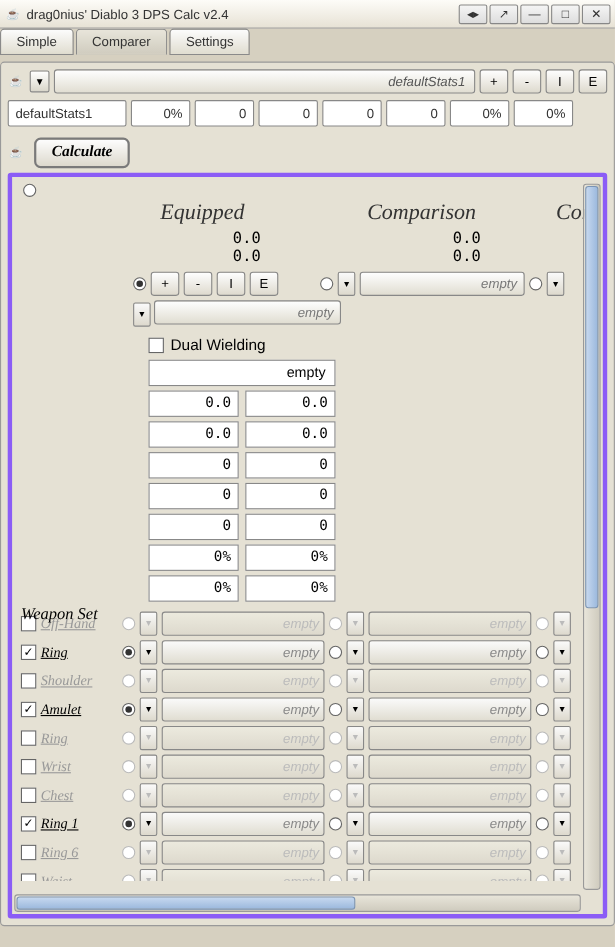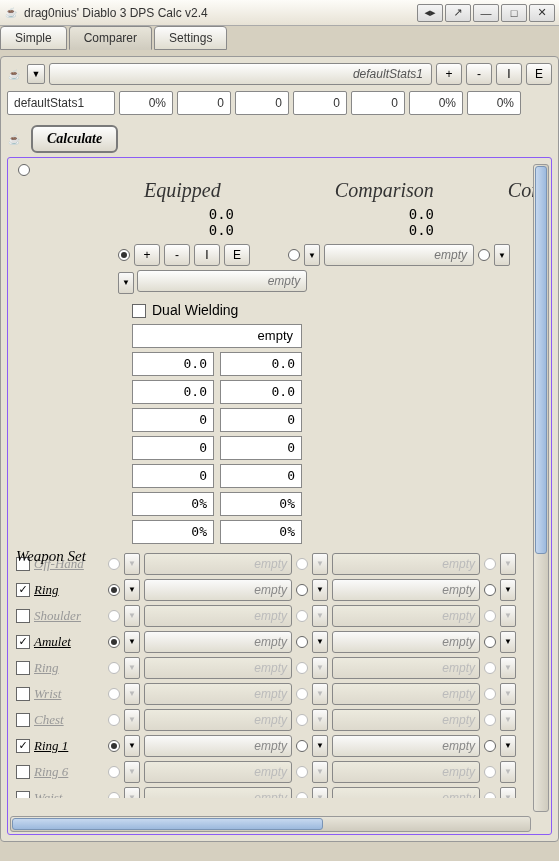--- a/index.html
+++ b/index.html
@@ -122,21 +122,21 @@
     border: 2px solid #7a7a7a;
     border-radius: 6px;
     background: linear-gradient(#fdfdfd,#ddd9cd);
     font-style: italic;
     font-weight: bold;
     font-size: 14px;
     font-family: Georgia, serif;
     text-align: center;
   }
   .scrollarea {
-    border: 1px solid #8b5cf6;
+    border: 4px solid #8b5cf6;
     background: #e5e1d4;
     border-radius: 3px;
     height: 678px;
     position: relative;
     overflow: hidden;
   }
   .scroll-inner {
     padding: 6px 4px 6px 6px;
     height: 640px;
     overflow: hidden;

